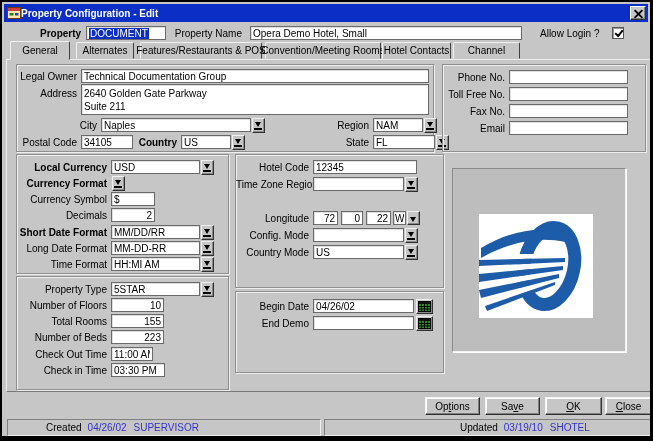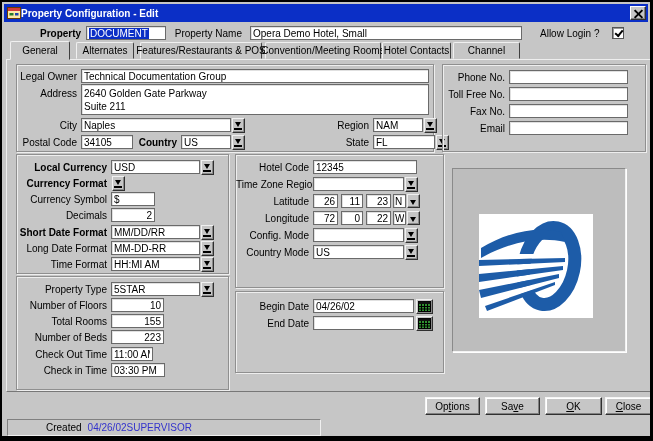--- a/index.html
+++ b/index.html
@@ -114,21 +114,21 @@
       <input class="fld" style="width: 348px;" value="Technical Documentation Group">
     </div>
     <div class="row" style="left:0;top:19px;height:31px;align-items:flex-start">
       <span class="lbl" style="width:64px;margin-top:4px">Address</span>
       <div class="fld" style="width:348px;height:31px;padding-top:2px;line-height:13px">
         <div>2640 Golden Gate Parkway</div>
         <div>Suite 211</div>
       </div>
     </div>
     <div class="row" style="left:0;top:52px">
-      <span class="lbl" style="width:64px">City</span>
+      <span class="lbl" style="width:84px">City</span>
       <input class="fld" style="width: 150px;" value="Naples">
       <span class="lov"></span>
     </div>
     <div class="row" style="left:284px;top:52px">
       <span class="lbl" style="width:72px">Region</span>
       <input class="fld" style="width: 50px;" value="NAM">
       <span class="lov"></span>
     </div>
     <div class="row" style="left:0;top:69px">
       <span class="lbl" style="width:64px">Postal Code</span>
@@ -200,28 +200,20 @@
 
   <div class="group" style="left:233px;top:152px;width:209px;height:134px">
     <div class="row" style="left:0;top:4px">
       <span class="lbl" style="width:77px">Hotel Code</span>
       <input class="fld" style="width: 104px;" value="12345">
     </div>
     <div class="row" style="left:0;top:21px">
       <span class="lbl" style="width:77px">Time Zone Region</span>
       <input class="fld" style="width: 91px;" value="">
       <span class="lov"></span>
-    </div>
-    <div class="row" style="left:0;top:38px">
-      <span class="lbl" style="width:77px">Latitude</span>
-      <input class="fld num" style="width: 25px;" value="26">
-      <input class="fld num" style="width: 22px; margin-left: 3px;" value="11">
-      <input class="fld num" style="width: 25px; margin-left: 3px;" value="23">
-      <input class="fld" style="width: 13px; margin-left: 2px; padding: 0px 1px;" value="N">
-      <span class="dd"></span>
     </div>
     <div class="row" style="left:0;top:55px">
       <span class="lbl" style="width:77px">Longitude</span>
       <input class="fld num" style="width: 25px;" value="72">
       <input class="fld num" style="width: 22px; margin-left: 3px;" value="0">
       <input class="fld num" style="width: 25px; margin-left: 3px;" value="22">
       <input class="fld" style="width: 13px; margin-left: 2px; padding: 0px 1px;" value="W">
       <span class="dd"></span>
     </div>
     <div class="row" style="left:0;top:72px">
@@ -270,21 +262,21 @@
       <input class="fld" style="width: 101px;" value="04/26/02">
       <span class="cal">
         <svg width="13" height="11" viewBox="0 0 13 11">
           <rect x="0.5" y="0.5" width="12" height="10" fill="#2f8f2f" stroke="#000"></rect>
           <rect x="0.5" y="0.5" width="12" height="2.5" fill="#111"></rect>
           <path d="M3.5 3 V11 M6.5 3 V11 M9.5 3 V11 M0 5.5 H13 M0 8 H13" stroke="#000" stroke-width="1" fill="none"></path>
         </svg>
       </span>
     </div>
     <div class="row" style="left:0;top:23px">
-      <span class="lbl" style="width:77px">End Date</span>
+      <span class="lbl" style="width:77px">End Demo</span>
       <input class="fld" style="width: 101px;" value="">
       <span class="cal">
         <svg width="13" height="11" viewBox="0 0 13 11">
           <rect x="0.5" y="0.5" width="12" height="10" fill="#2f8f2f" stroke="#000"></rect>
           <rect x="0.5" y="0.5" width="12" height="2.5" fill="#111"></rect>
           <path d="M3.5 3 V11 M6.5 3 V11 M9.5 3 V11 M0 5.5 H13 M0 8 H13" stroke="#000" stroke-width="1" fill="none"></path>
         </svg>
       </span>
     </div>
   </div>
@@ -309,16 +301,21 @@
   </div>
 
   <div class="btn" style="left:423px;width:55px">Op<u>t</u>ions</div>
   <div class="btn" style="left:483px;width:55px">Sa<u>v</u>e</div>
   <div class="btn" style="left:543px;width:57px"><u>O</u>K</div>
   <div class="btn" style="left:603px;width:47px"><u>C</u>lose</div>
 
   <div class="statuscell" style="left:5px;width:314px">
     <span style="margin-left:38px">Created</span>
     <span class="bluetext" style="margin-left:6px">04/26/02</span>
-    <span class="bluetext" style="">SUPERVISOR</span>
+    <span class="bluetext" style="margin-left:7px">SUPERVISOR</span>
+  </div>
+  <div class="statuscell" style="left:322px;width:327px">
+    <span style="margin-left:135px">Updated</span>
+    <span class="bluetext" style="margin-left:6px">03/19/10</span>
+    <span class="bluetext" style="margin-left:7px">SHOTEL</span>
   </div>
 
 </div>
 
 </body></html>

